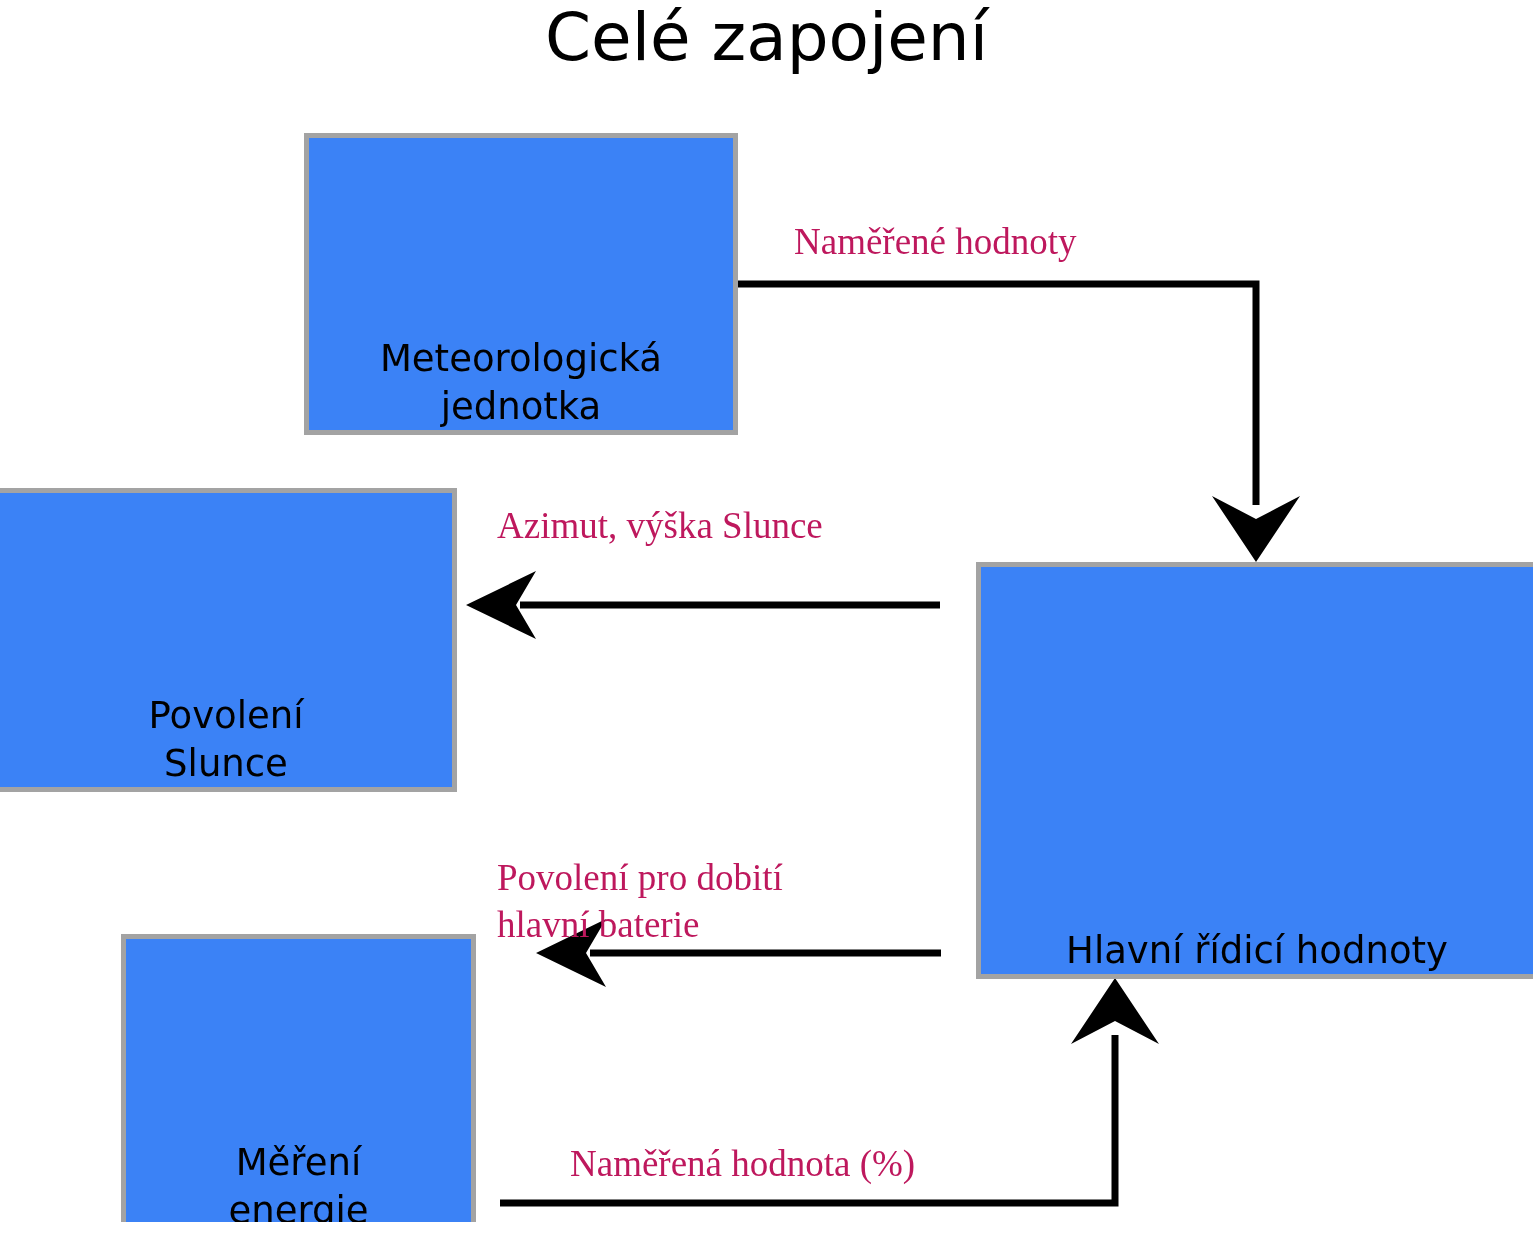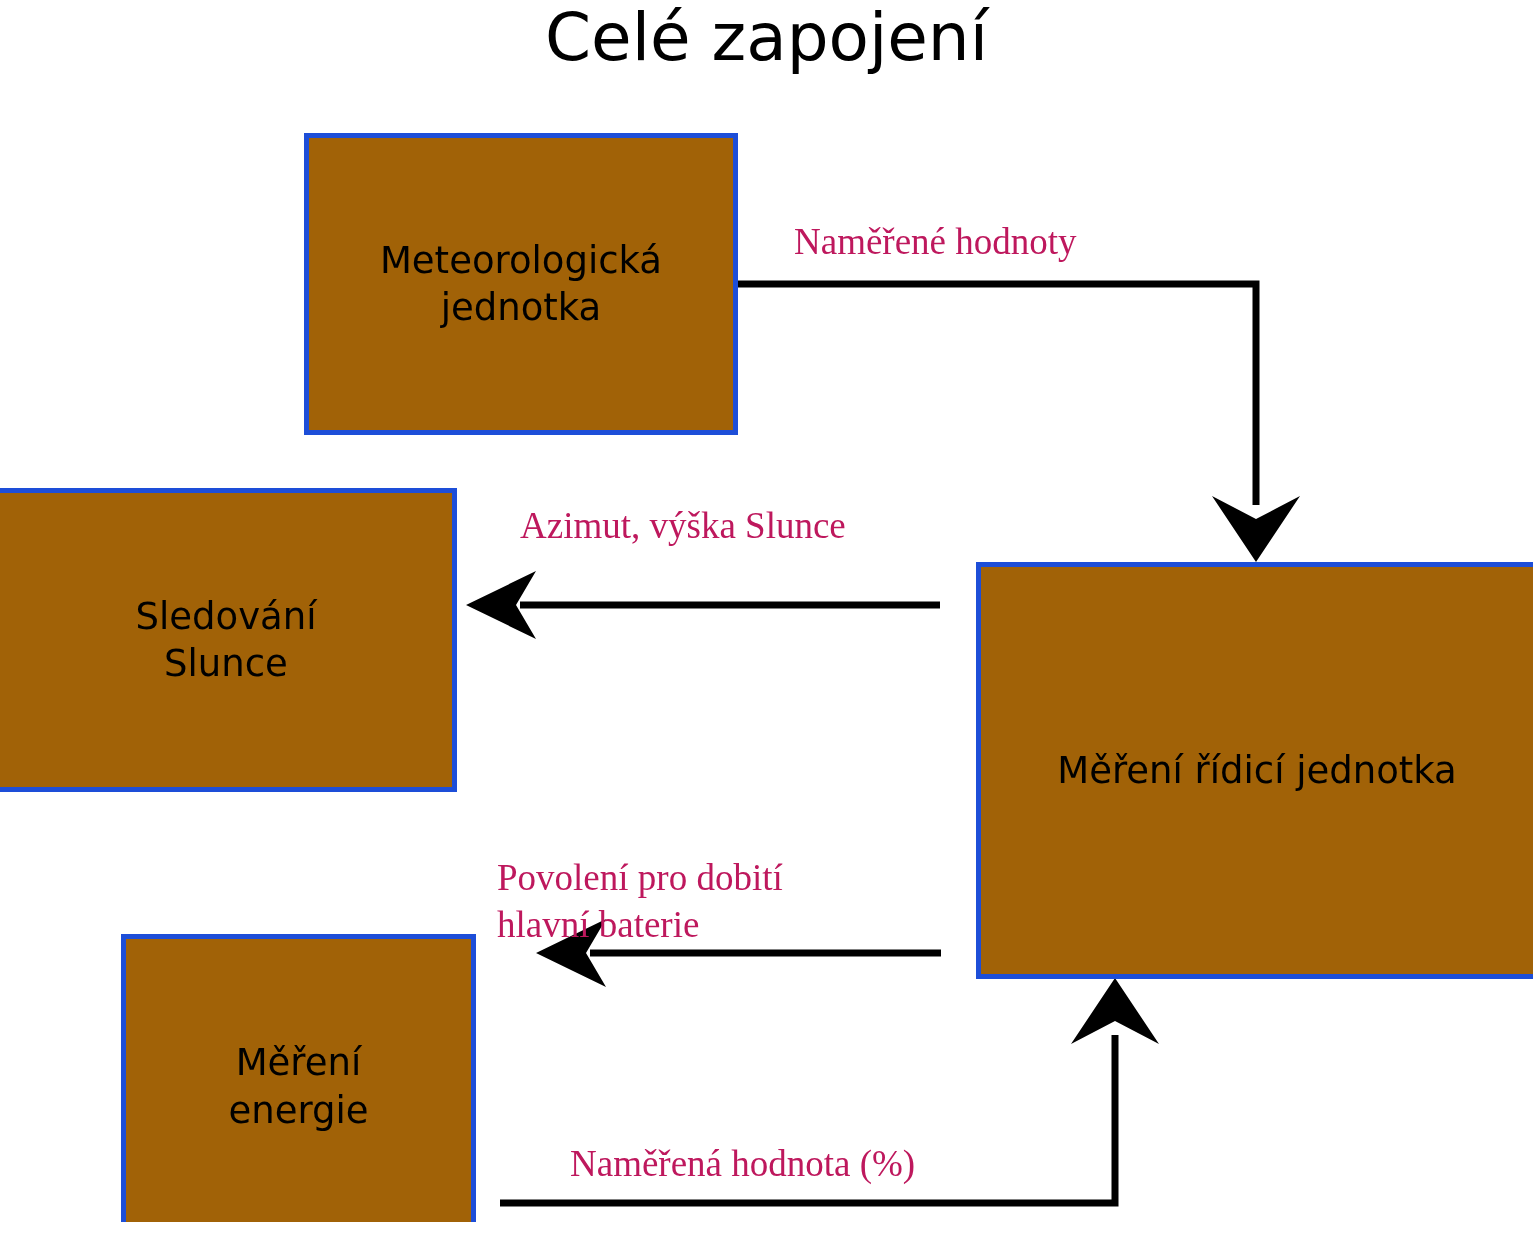--- a/index.html
+++ b/index.html
@@ -32,24 +32,24 @@
     text-align: center;
     font-size: 66px;
     font-weight: 400;
     color: #000000;
     line-height: 1.1;
     letter-spacing: 0px;
   }
   .node-box {
     position: absolute;
     box-sizing: border-box;
-    border: 5px solid #1d4ed8;
-    background: #a16207;
+    border: 5px solid #a3a3a3;
+    background: #3b82f6;
     display: flex;
-    align-items: center;
+    align-items: flex-end;
     justify-content: center;
   }
   .node-label {
     font-size: 37px;
     color: #000000;
     text-align: center;
     line-height: 1.28;
     white-space: pre-line;
     padding: 0 10px;
   }
@@ -63,21 +63,21 @@
     font-family: Liberation Serif, serif;
   }
   
   #box-weather   { left: 304px;  top: 133px;  width: 434px;  height: 302px; }
   #box-tracking  { left: -5px;   top: 488px;  width: 462px;  height: 304px; }
   #box-main      { left: 976px;  top: 562px;  width: 562px;  height: 417px; }
   #box-energy    { left: 121px;  top: 934px;  width: 355px;  height: 305px; }
 
   
   #label-measured-values  { left: 794px; top: 218px; }
-  #label-azimuth          { left: 520px; top: 502px; }
+  #label-azimuth          { left: 497px; top: 502px; }
   #label-charge-permit    { left: 497px; top: 854px; }
   #label-measured-percent { left: 570px; top: 1140px; }
 </style>
 </head>
 <body>
 
 <div id="canvas">
 
   <div class="diagram-title">Celé zapojení</div>
 
@@ -103,26 +103,26 @@
       <path d="M 1115 978 L 1071 1044 L 1115 1021 L 1159 1044 Z" fill="#000000"></path>
     </g>
   </svg>
 
   <div class="node-box" id="box-weather">
     <span class="node-label">Meteorologická
 jednotka</span>
   </div>
 
   <div class="node-box" id="box-tracking">
-    <span class="node-label">Sledování
+    <span class="node-label">Povolení
 Slunce</span>
   </div>
 
   <div class="node-box" id="box-main">
-    <span class="node-label">Měření řídicí jednotka</span>
+    <span class="node-label">Hlavní řídicí hodnoty</span>
   </div>
 
   <div class="node-box" id="box-energy">
     <span class="node-label">Měření
 energie</span>
   </div>
 
   <div class="edge-label" id="label-measured-values">Naměřené hodnoty</div>
 
   <div class="edge-label" id="label-azimuth">Azimut, výška Slunce</div>

